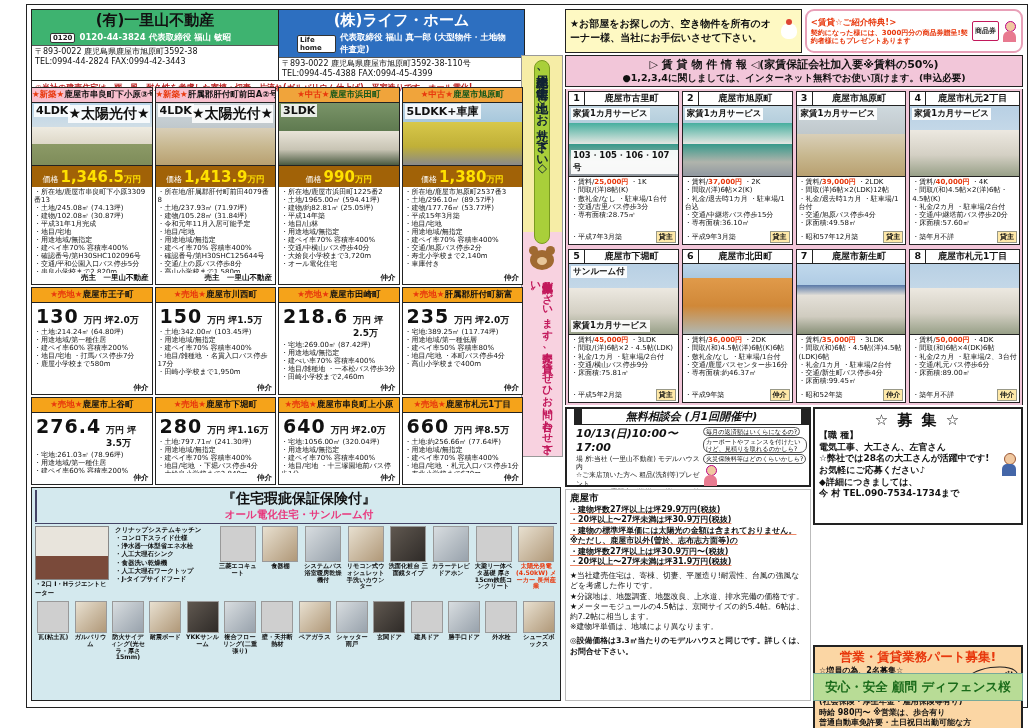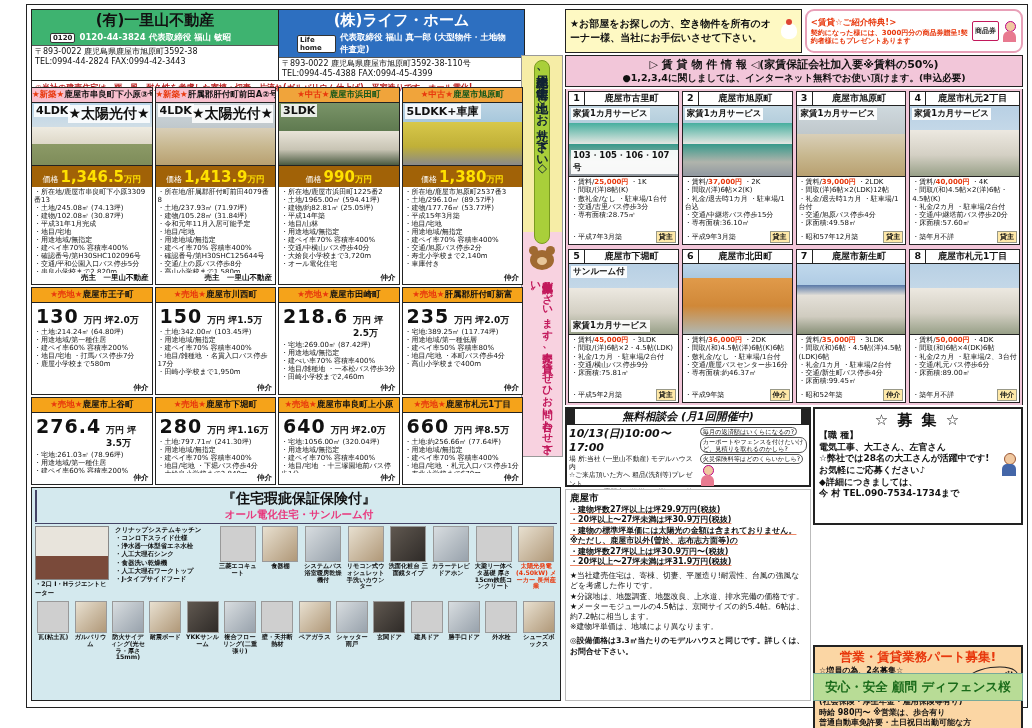--- a/index.html
+++ b/index.html
@@ -102,21 +102,21 @@
   .rphoto{height:70px;position:relative;border-bottom:1px solid #222;flex:none;}
   .photo-banner{position:absolute;top:2px;left:2px;background:rgba(255,255,255,.92);font-weight:bold;font-size:8.5px;padding:0 2px;}
   .photo-banner.bottom{top:auto;bottom:2px;}
   .photo-note{position:absolute;bottom:2px;left:2px;background:rgba(255,255,255,.92);font-weight:bold;font-size:8.5px;padding:0 2px;}
   .rdetails{font-size:7px;line-height:1.18;padding:1px 2px;flex:1;overflow:hidden;}
   .rent-red{color:#e8380d;font-weight:bold;}
   .rfoot{display:flex;justify-content:space-between;align-items:center;font-size:7px;padding:0 2px 1px;}
   .badge{border:1px solid #998;background:#ffe9a8;padding:0 2px;font-size:7px;font-weight:bold;}
 
   
-  #consult-box{left:538px;top:402px;width:246px;height:80px;border:2px solid #222;background:#fff;box-sizing:border-box;}
+  #consult-box{left:538px;top:402px;width:246px;height:80px;border:2px solid #222;background:#fff;box-sizing:border-box;padding-left:7px;}
   .consult-title{font-size:11px;font-weight:bold;font-style:italic;text-align:center;border-bottom:1px solid #222;
                  background:linear-gradient(90deg,#222 0 8px,#fff 8px calc(100% - 8px),#222 calc(100% - 8px) 100%);}
   .consult-body{display:flex;padding:2px;gap:2px;}
   .consult-left{flex:1.2;min-width:0;}
   .consult-date{font-size:11px;font-weight:bold;font-style:italic;}
   .consult-left div{font-size:6.8px;line-height:1.25;}
   .consult-left .consult-date{font-size:11px;}
   .consult-right{flex:1;display:flex;flex-direction:column;gap:1px;align-items:flex-start;}
   .bubble{border:1px solid #555;border-radius:7px;font-size:6.2px;padding:0 2px;line-height:1.15;background:#fff;}
 

